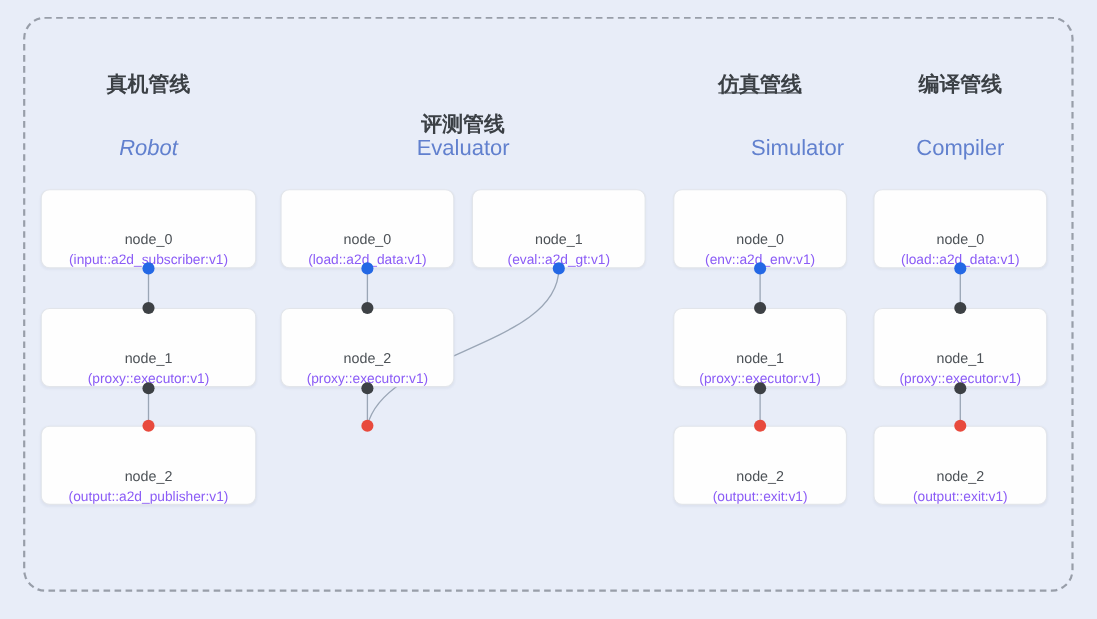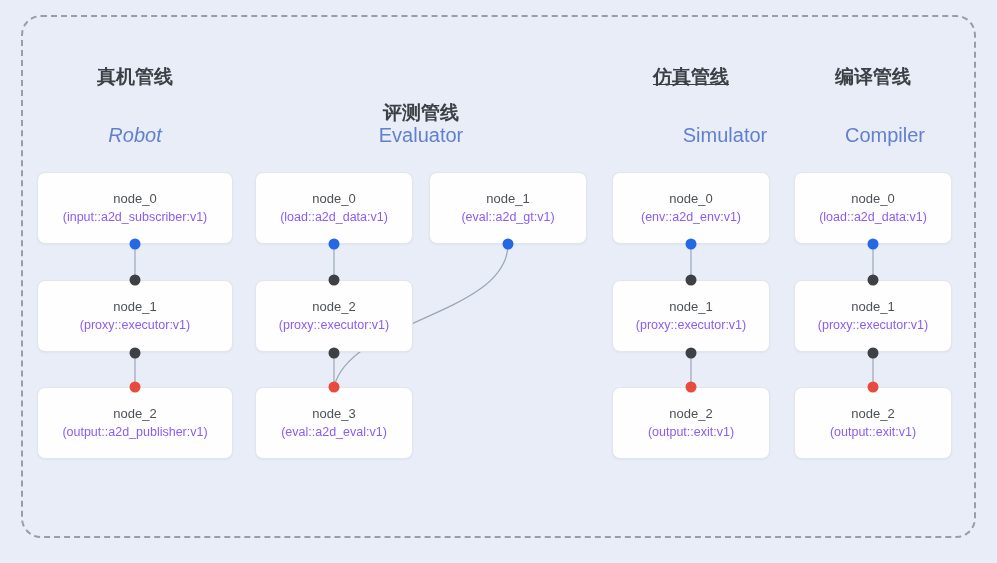--- a/index.html
+++ b/index.html
@@ -21,21 +21,21 @@
     white-space:nowrap;z-index:3;
   }
   .title-en{
     position:absolute;transform:translateX(-50%);
     font-size:20px;font-weight:400;color:#6180ce;
     white-space:nowrap;z-index:3;
   }
   .node{
     position:absolute;height:72px;box-sizing:border-box;
     background:#fefefe;border:1px solid #e2e5ea;border-radius:8px;
-    display:flex;flex-direction:column;align-items:center;justify-content:center;
+    display:flex;flex-direction:column;align-items:center;justify-content:flex-end;
     gap:3px;z-index:2;
     box-shadow:0 1px 2px rgba(40,60,100,0.05);
   }
   .node-name{font-size:13px;color:#4d5257;line-height:1.15;}
   .node-type{font-size:12.5px;color:#8b5cf6;line-height:1.15;}
   .dot{
     position:absolute;width:11px;height:11px;border-radius:50%;
     transform:translate(-50%,-50%);z-index:4;
   }
   .dot.blue{background:#2468e5;}
@@ -66,21 +66,21 @@
   <div class="title-zh" style="left:135px;top:64px;">真机管线</div>
   <div class="title-en" style="left:135px;top:124px;font-style:italic;">Robot</div>
 
   <div class="title-zh" style="left:421px;top:64px;margin-top:36px;">评测管线</div>
   <div class="title-en" style="left:421px;top:124px;">Evaluator</div>
 
   <div class="title-zh" style="left:691px;top:64px;text-decoration:underline;">仿真管线</div>
   <div class="title-en" style="left:725px;top:124px;">Simulator</div>
 
   <div class="title-zh" style="left:873px;top:64px;">编译管线</div>
-  <div class="title-en" style="left:873px;top:124px;margin-left:12px;">Compiler</div>
+  <div class="title-en" style="left:873px;top:124px;">Compiler</div>
 
   <div class="node" style="left:37px;top:172px;width:196px;">
     <div class="node-name">node_0</div>
     <div class="node-type">(input::a2d_subscriber:v1)</div>
   </div>
   <div class="node" style="left:37px;top:280px;width:196px;">
     <div class="node-name">node_1</div>
     <div class="node-type">(proxy::executor:v1)</div>
   </div>
   <div class="node" style="left:37px;top:387px;width:196px;">
@@ -92,24 +92,20 @@
     <div class="node-name">node_0</div>
     <div class="node-type">(load::a2d_data:v1)</div>
   </div>
   <div class="node" style="left:429px;top:172px;width:158px;">
     <div class="node-name">node_1</div>
     <div class="node-type">(eval::a2d_gt:v1)</div>
   </div>
   <div class="node" style="left:255px;top:280px;width:158px;">
     <div class="node-name">node_2</div>
     <div class="node-type">(proxy::executor:v1)</div>
-  </div>
-  <div class="node" style="left:255px;top:387px;width:158px;">
-    <div class="node-name">node_3</div>
-    <div class="node-type">(eval::a2d_eval:v1)</div>
   </div>
 
   <div class="node" style="left:612px;top:172px;width:158px;">
     <div class="node-name">node_0</div>
     <div class="node-type">(env::a2d_env:v1)</div>
   </div>
   <div class="node" style="left:612px;top:280px;width:158px;">
     <div class="node-name">node_1</div>
     <div class="node-type">(proxy::executor:v1)</div>
   </div>

